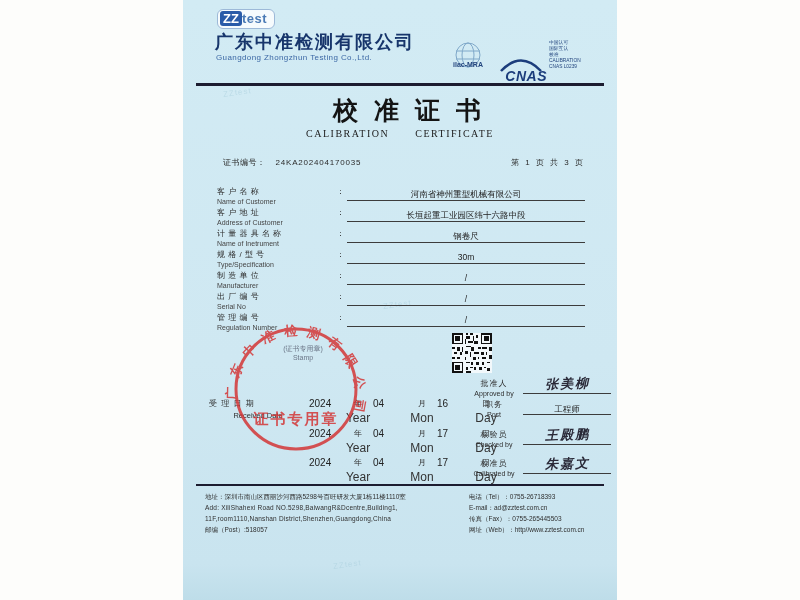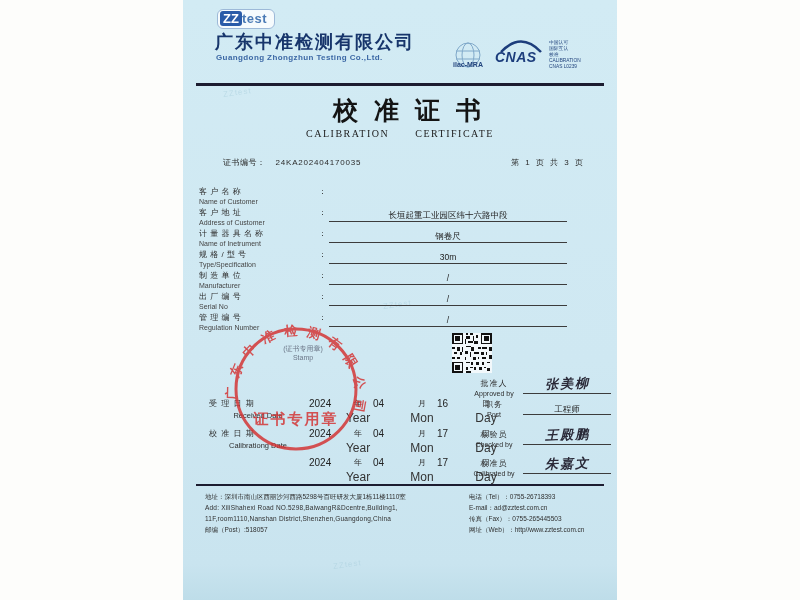--- a/index.html
+++ b/index.html
@@ -9,45 +9,45 @@
           background:linear-gradient(180deg,#d2ebf4 0%,#cfe8f2 60%,#c9e4ef 94%,#bedde9 100%); }
   .wm { position:absolute; color:#aacfdd; font-size:8px; opacity:.55; transform:rotate(-8deg); letter-spacing:1px; }
 
   
   .logo { position:absolute; left:34px; top:9px; border:1.5px solid #9db9d8; border-radius:6px;
           background:#f6fbfd; padding:1px 7px 2px 2px; font-size:13px; }
   .logo-zz { display:inline-block; background:#2a5ba8; color:#fff; font-weight:bold; padding:0 3px; border-radius:3px;text-align:center; }
   .logo-test { color:#4a7ab5; font-weight:bold; letter-spacing:.5px;margin-top:36px; }
   .company-cn { position:absolute; left:32px; top:30px; font-family:"Liberation Serif", serif;
                 font-weight:bold; font-size:18px; letter-spacing:2px; color:#17356b; }
-  .company-en { position:absolute; left:33px; top:53px; font-size:8px; font-weight:bold;
+  .company-en { position:absolute; left:33px; top:53px; font-size:8px; font-weight:normal;
                 letter-spacing:.4px; color:#3c68a5; }
   .ilac { position:absolute; left:262px; top:40px; width:46px; text-align:center; color:#23457e; }
   .ilac svg { display:block; margin:0 auto; }
   .ilac-label { font-size:7px; font-weight:bold; margin-top:-13px; position:relative; background:transparent; }
-  .cnas { position:absolute; left:312px; top:39px; width:52px; text-align:left; }
+  .cnas { position:absolute; left:312px; top:58px; width:52px; text-align:right; }
   .cnas-word { font-size:14px; font-weight:bold; font-style:italic; color:#1c3d7c; letter-spacing:.5px; }
   .cnas-arc { display:block; margin:0 auto -4px auto; }
   .cnas-text { position:absolute; left:366px; top:40px; font-size:4.8px; line-height:6px; color:#23457e; }
   .rule-top { position:absolute; left:13px; width:408px; top:83px; height:3px; background:#1c1c30; }
   .rule-bottom { position:absolute; left:13px; width:408px; top:484px; height:2px; background:#1c1c30; }
 
   
   .title-cn { position:absolute; left:0; width:448px; top:94px; text-align:center;
               font-size:25px; font-weight:bold; color:#141414; letter-spacing:16px; text-indent:16px; }
   .title-en { position:absolute; left:0; width:434px; top:128px; display:flex; justify-content:center; gap:26px;
               font-family:"Liberation Serif", serif; font-size:10px; letter-spacing:1.5px; color:#1c1c1c; }
 
   
   .certno { position:absolute; left:40px; top:157px; font-size:8px; color:#2b2b2b; letter-spacing:.5px; }
   .certno .v { margin-left:10px; letter-spacing:.8px; }
   .pageinfo { position:absolute; right:32px; top:157px; font-size:8px; color:#2b2b2b; letter-spacing:2px; }
 
   
-  .frow { position:absolute; left:16px; width:396px; height:21px; }
+  .frow { position:absolute; left:34px; width:396px; height:21px; }
   .flabel { position:absolute; left:0; top:0; width:128px; color:#2e2e2e; }
   .flabel .cn { font-size:8px; letter-spacing:.5px; white-space:nowrap; }
   .flabel .cn .colon { float:right; }
   .flabel .en { font-size:7px; color:#444; margin-top:1px; white-space:nowrap; }
   .fval { position:absolute; left:130px; top:0; width:238px; height:15px; text-align:center;
           font-size:8.5px; color:#222; border-bottom:1px solid #3c3c3c; padding-top:3px; }
   .f0{top:186px}.f1{top:207px}.f2{top:228px}.f3{top:249px}.f4{top:270px}.f5{top:291px}.f6{top:312px}
 
   
   .stamp-note { position:absolute; left:60px; top:344px; width:120px; text-align:center;
@@ -139,20 +139,21 @@
     <div class="certno">
       <span>证书编号：</span><span class="v">24KA202404170035</span>
     </div>
     <div class="pageinfo">第 1 页 共 3 页</div>
 
     <div class="frow f0">
       <div class="flabel">
           <div class="cn"><span>客 户 名 称</span><span class="colon">：</span></div>
           <div class="en">Name of Customer</div>
         </div>
+      <div class="fval">河南省神州重型机械有限公司</div>
     </div>
     <div class="frow f1">
       <div class="flabel">
           <div class="cn"><span>客 户 地 址</span><span class="colon">：</span></div>
           <div class="en">Address of Customer</div>
         </div>
       <div class="fval">长垣起重工业园区纬十六路中段</div>
     </div>
     <div class="frow f2">
       <div class="flabel">
@@ -280,24 +281,20 @@
             <div class="en">Mon</div>
           </div>
         <div class="dnum">16</div>
         <div class="dunit">
             <div class="cn">日</div>
             <div class="en">Day</div>
           </div>
       </div>
     </div>
     <div class="drow d1">
-      <div class="dlabel">
-          <div class="cn">校 准 日 期</div>
-          <div class="en">Calibrationg Date</div>
-        </div>
       <div class="dnums">
         <div class="dnum">2024</div>
         <div class="dunit">
             <div class="cn">年</div>
             <div class="en">Year</div>
           </div>
         <div class="dnum">04</div>
         <div class="dunit">
             <div class="cn">月</div>
             <div class="en">Mon</div>

